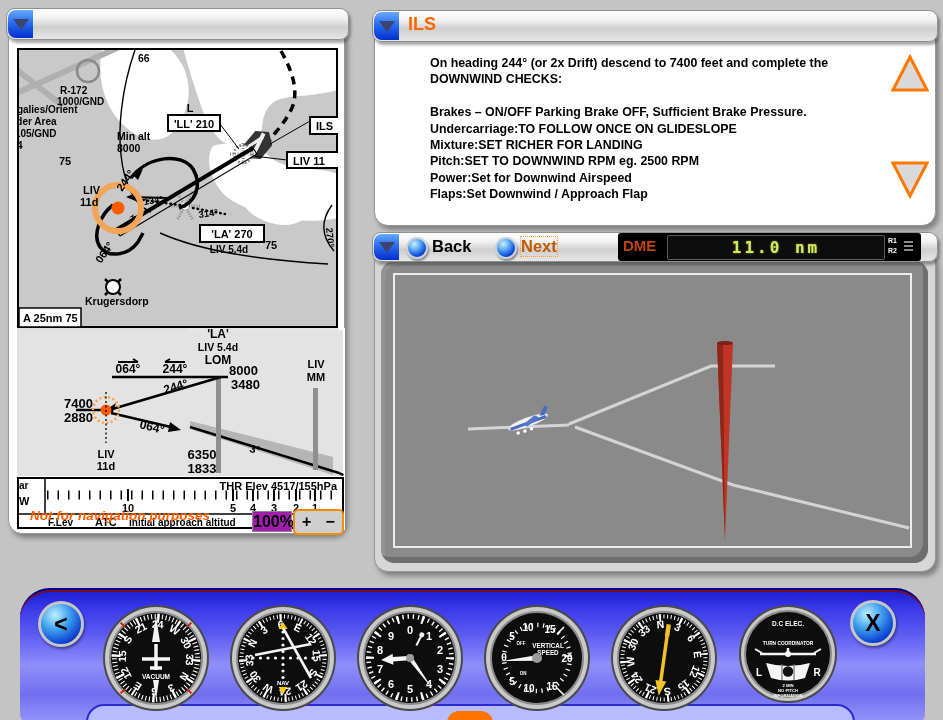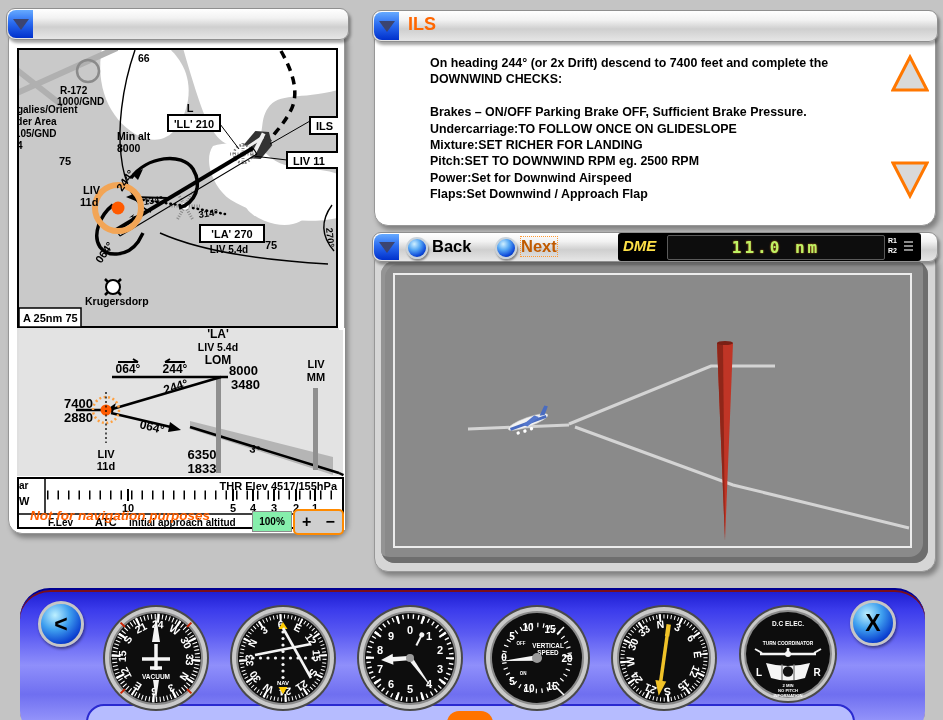--- a/index.html
+++ b/index.html
@@ -9,28 +9,28 @@
   .titlebar{position:absolute;height:30px;background:linear-gradient(180deg,#ffffff 0%,#f2f2f2 30%,#cfcfcf 60%,#e6e6e6 100%);border:1px solid #8f8f8f;border-radius:9px;box-shadow:2px 3px 3px rgba(0,0,0,.35);}
   .tri-btn{position:absolute;left:1px;top:1px;width:25px;height:28px;background:linear-gradient(180deg,#66aaff 0%,#2b6cf0 45%,#0030cc 100%);border-radius:8px 0 0 8px;display:flex;align-items:center;justify-content:center;}
   .tri-down{width:0;height:0;border-left:8px solid transparent;border-right:8px solid transparent;border-top:11px solid #3c4470;}
   .winbody{position:absolute;background:#ffffff;border:1px solid #979797;border-radius:6px 6px 14px 14px;box-shadow:3px 4px 5px rgba(0,0,0,.35);}
   svg text{font-family:"Liberation Sans",sans-serif;}
   .maptext{font-weight:bold;fill:#000;}
   .ils-line{min-height:16.4px;line-height:16.4px;font-size:12.4px;font-weight:bold;color:#000;white-space:nowrap;margin-left:40px;}
   .scrolltri{position:absolute;width:38px;height:40px;}
   .chart-overlay{position:absolute;z-index:6;}
   .notice{font-weight:bold;font-size:13.5px;color:#ff5f00;white-space:nowrap;}
-  .zoompct{width:38px;height:19px;background:#86efac;border:1px solid #8a8a8a;font-size:10px;font-weight:bold;text-align:center;line-height:19px;color:#000;}
+  .zoompct{width:38px;height:19px;background:#a21caf;border:1px solid #8a8a8a;font-size:16px;font-weight:bold;text-align:center;line-height:19px;color:#000;}
   .zoomctl{width:47px;height:22px;background:#cfcfcf;border:2px solid #ff8a00;border-radius:5px;display:flex;align-items:center;justify-content:space-around;font-weight:bold;font-size:16px;color:#000;}
   .zoomctl span{line-height:18px;cursor:pointer;}
   .orb{border-radius:50%;background:radial-gradient(circle at 35% 28%,#cfefff 0%,#56a8f5 35%,#0b46d8 70%,#021d66 100%);border:2px solid #c9d2da;box-shadow:1px 2px 2px rgba(0,0,0,.4);}
   .navbtn-label{position:absolute;top:5px;font-size:16.5px;font-weight:bold;color:#000;}
   .nextlbl{color:#c05a00;outline:1px dotted #ff9933;}
   .dme{position:absolute;left:245px;top:0;width:303px;height:28px;background:#000;border-radius:3px;}
-  .dme-label{position:absolute;left:5px;top:4px;color:#fde047;font-weight:bold;font-size:15px;font-style:italic;}
+  .dme-label{position:absolute;left:5px;top:4px;color:#c2410c;font-weight:bold;font-size:15px;}
   .dme-screen{position:absolute;left:49px;top:2px;width:216px;height:23px;background:#0d0d0d;border:1px solid #5a5a5a;border-radius:2px;text-align:center;}
   .dme-value{font-family:"DejaVu Sans Mono",monospace;font-weight:bold;font-size:16px;letter-spacing:3px;color:#bef264;line-height:23px;text-shadow:0 0 2px rgba(255,140,26,.8);}
   .dme-r{position:absolute;left:270px;top:3px;color:#fff;font-size:7px;font-weight:bold;line-height:10px;}
   .dme-ridges{position:absolute;left:286px;top:8px;}
   .dme-ridges div{width:9px;height:2px;background:#8a8a8a;margin-bottom:2px;}
   .panel3d{position:absolute;left:6px;top:4px;width:547px;height:302px;background:#8a8a8a;border-radius:14px;box-shadow:inset -5px -6px 0 #6e6e6e,inset 4px 3px 0 #949494;}
   .whiteframe{position:absolute;left:12px;top:12px;width:515px;height:271px;border:2.5px solid #ececec;}
   .bottompanel{position:absolute;left:20px;top:588px;width:905px;height:145px;border-radius:30px 30px 24px 24px;background:linear-gradient(180deg,#1b1bd0 0%,#3c3cec 14%,#5a5af2 30%,#8f8ffb 52%,#6f6ff0 72%,#8b8bf8 86%,#a9a9ff 100%);border-top:2px solid #000090;box-shadow:inset 0 2px 0 #7a0f1a;}
   .innerstrip{position:absolute;left:66px;right:70px;top:114px;height:40px;border-radius:18px;background:#b6bcff;border:2px solid #2a2ad0;}
   .dome{position:absolute;left:427px;top:121px;width:46px;height:12px;background:#ff7300;border-radius:23px 23px 0 0;}

